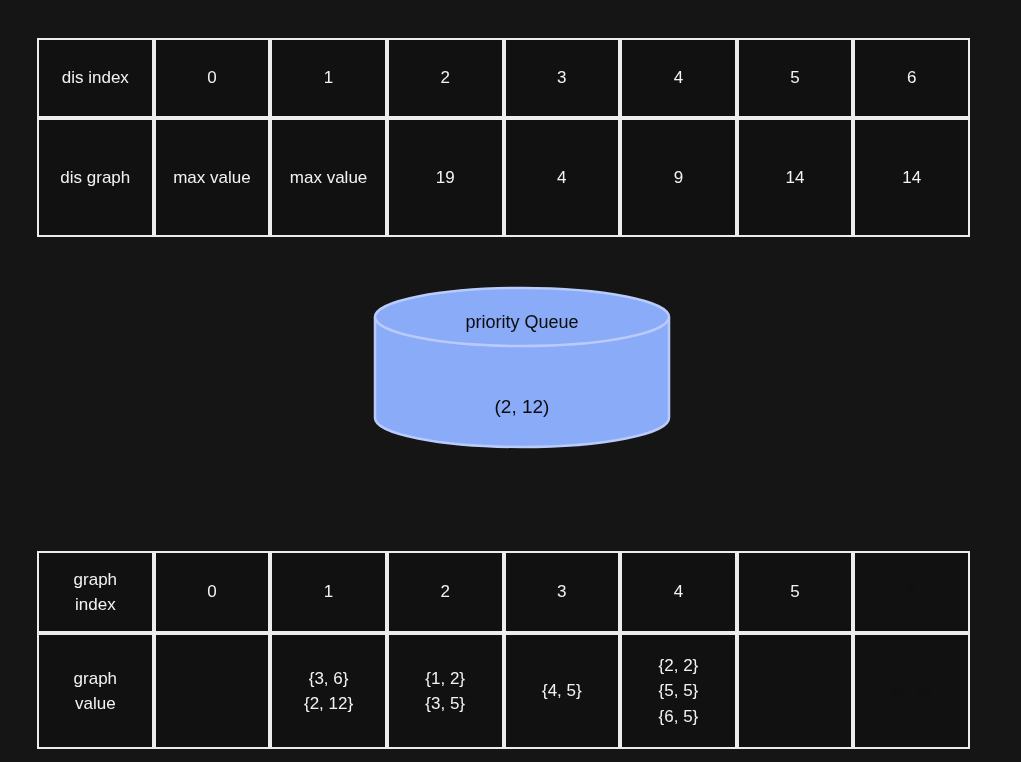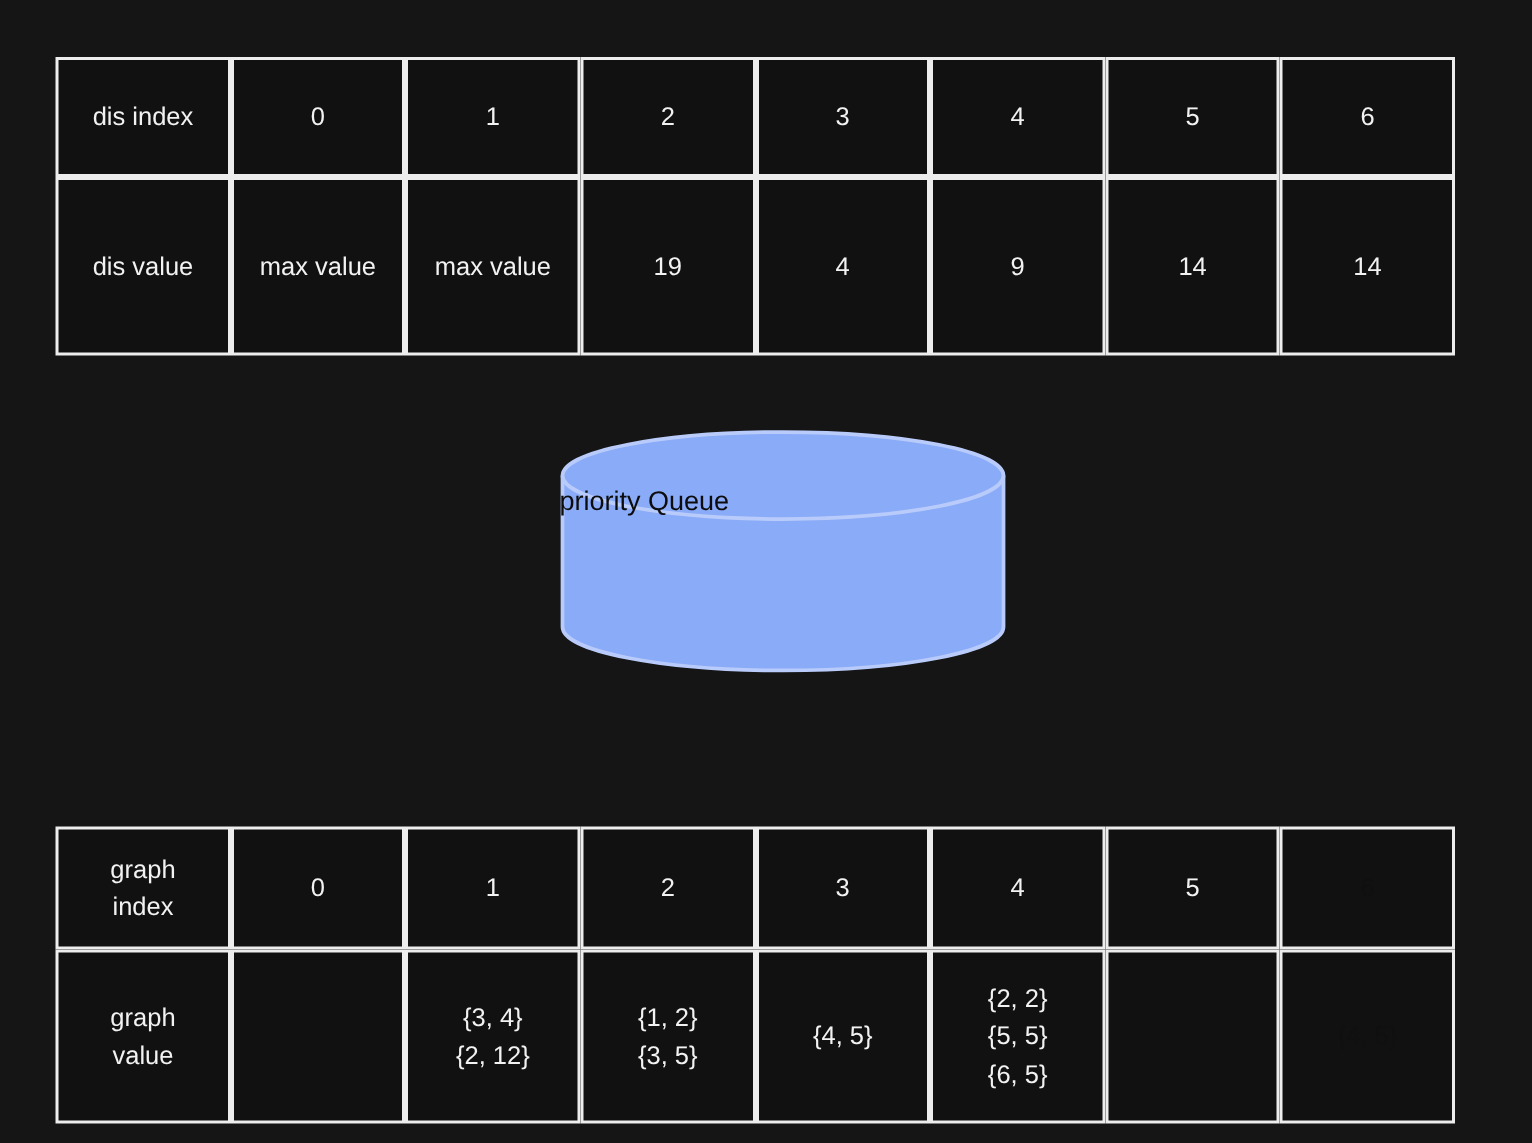--- a/index.html
+++ b/index.html
@@ -45,23 +45,22 @@
     position: absolute;
     left: 373px;
     top: 286px;
     width: 298px;
     height: 164px;
   }
   .cylinder svg { position: absolute; inset: 0; }
   .cyl-text {
     position: absolute;
     width: 100%;
-    text-align: left;
+    text-align: center;
     color: #0c0c0c;
-    margin-top: 12px;
   }
   .pq-title { top: 26px; font-size: 18px; }
   .pq-item  { top: 110px; font-size: 19px; }
 </style>
 </head>
 <body>
 
 <div class="stage">
 
   <table class="grid" id="dis-table">
@@ -70,58 +69,59 @@
       <td>dis index</td>
       <td>0</td>
       <td>1</td>
       <td>2</td>
       <td>3</td>
       <td>4</td>
       <td>5</td>
       <td>6</td>
     </tr>
     <tr class="row-value">
-      <td>dis value</td>
+      <td>dis graph</td>
       <td>max value</td>
       <td>max value</td>
       <td>19</td>
       <td>4</td>
       <td>9</td>
       <td>14</td>
       <td>14</td>
     </tr>
   </tbody>
     </table>
 
   <div class="cylinder">
     <svg width="298" height="164" viewBox="0 0 298 164">
       <path d="M 2 31 L 2 132 a 147 29 0 0 0 294 0 L 296 31" fill="#8aabf7" stroke="#b9cbfa" stroke-width="2.5"></path>
       <ellipse cx="149" cy="31" rx="147" ry="29" fill="#8aabf7" stroke="#b9cbfa" stroke-width="2.5"></ellipse>
     </svg>
     <div class="cyl-text pq-title">priority Queue</div>
+    <div class="cyl-text pq-item">(2, 12)</div>
   </div>
 
   <table class="grid" id="graph-table">
     <tbody>
         <tr class="row-index">
       <td>graph
 index</td>
       <td>0</td>
       <td>1</td>
       <td>2</td>
       <td>3</td>
       <td>4</td>
       <td>5</td>
       <td class="hl">6</td>
     </tr>
     <tr class="row-value">
       <td>graph
 value</td>
       <td></td>
-      <td>{3, 4}
+      <td>{3, 6}
 {2, 12}</td>
       <td>{1, 2}
 {3, 5}</td>
       <td>{4, 5}</td>
       <td>{2, 2}
 {5, 5}
 {6, 5}</td>
       <td></td>
       <td class="hl">{4, 5}</td>
     </tr>

